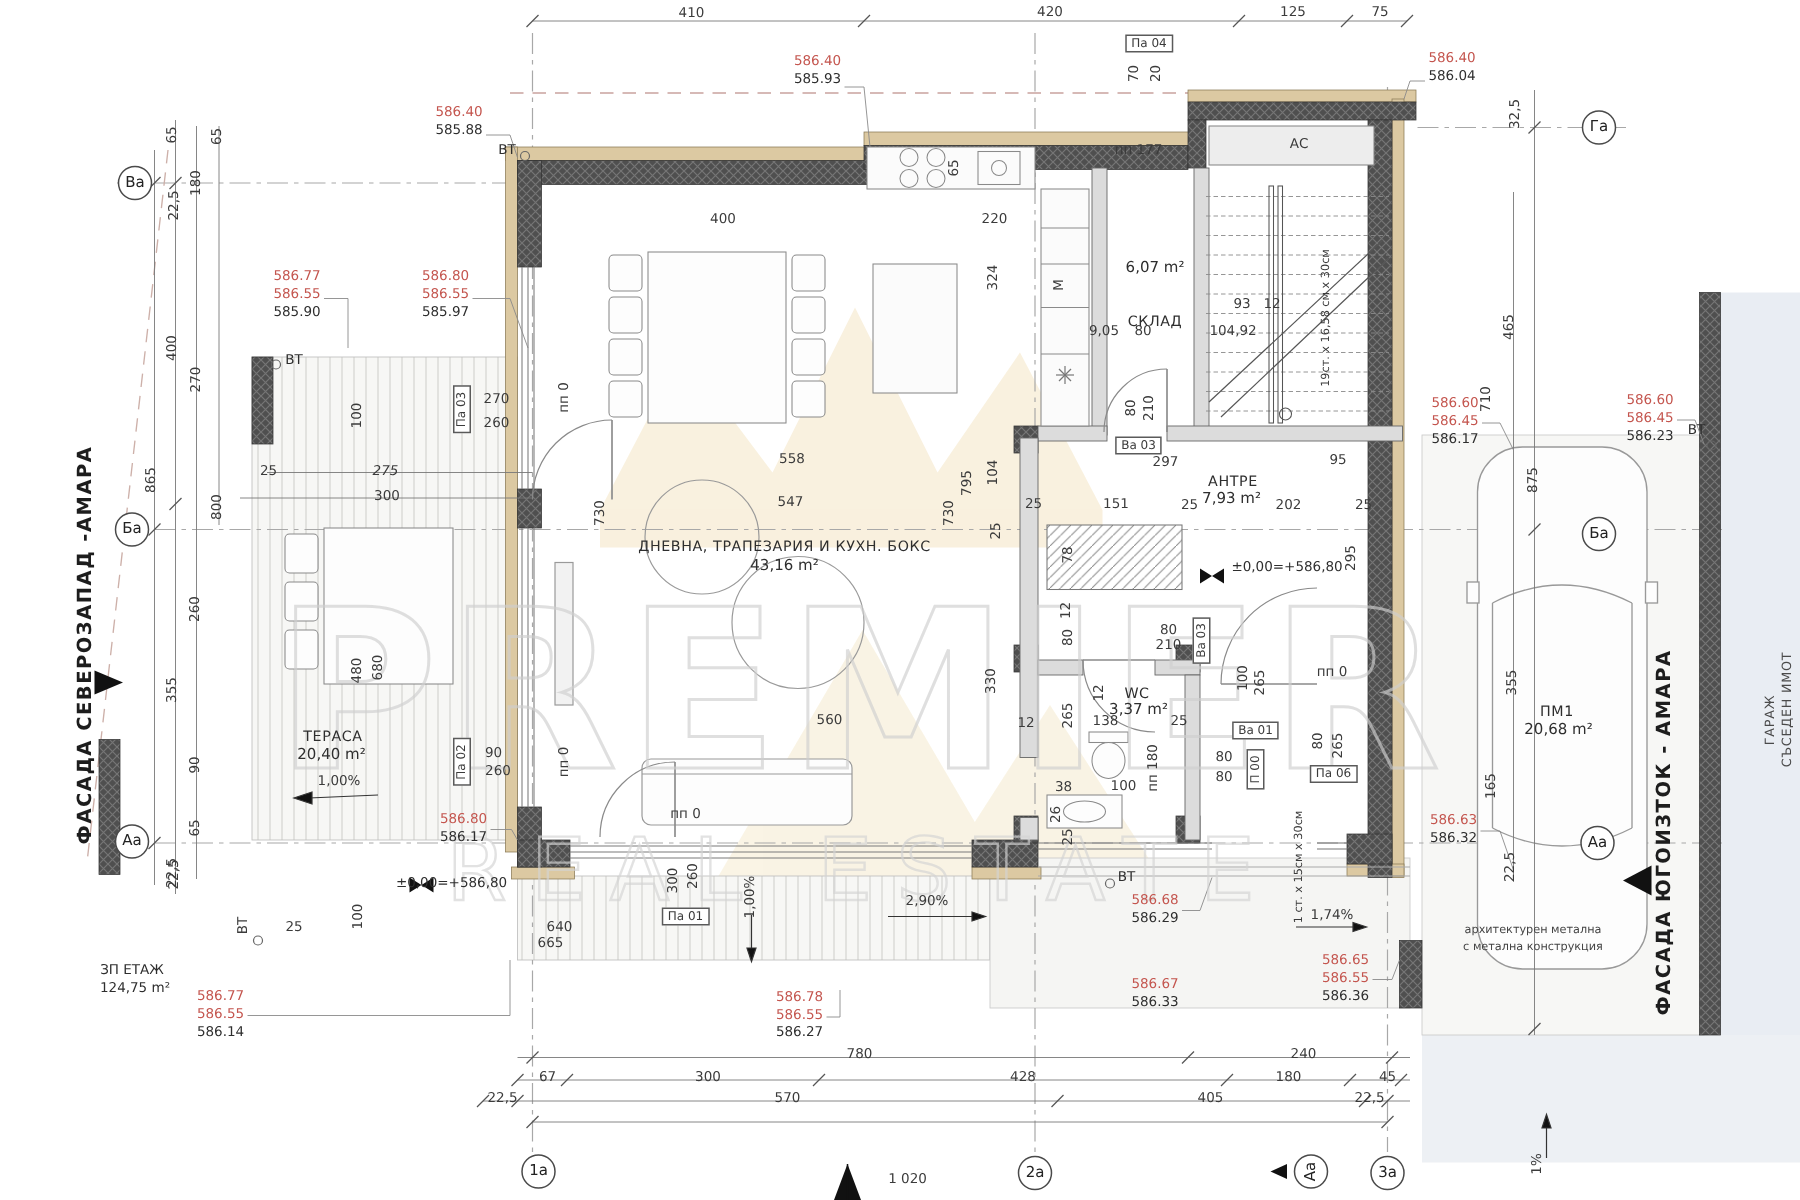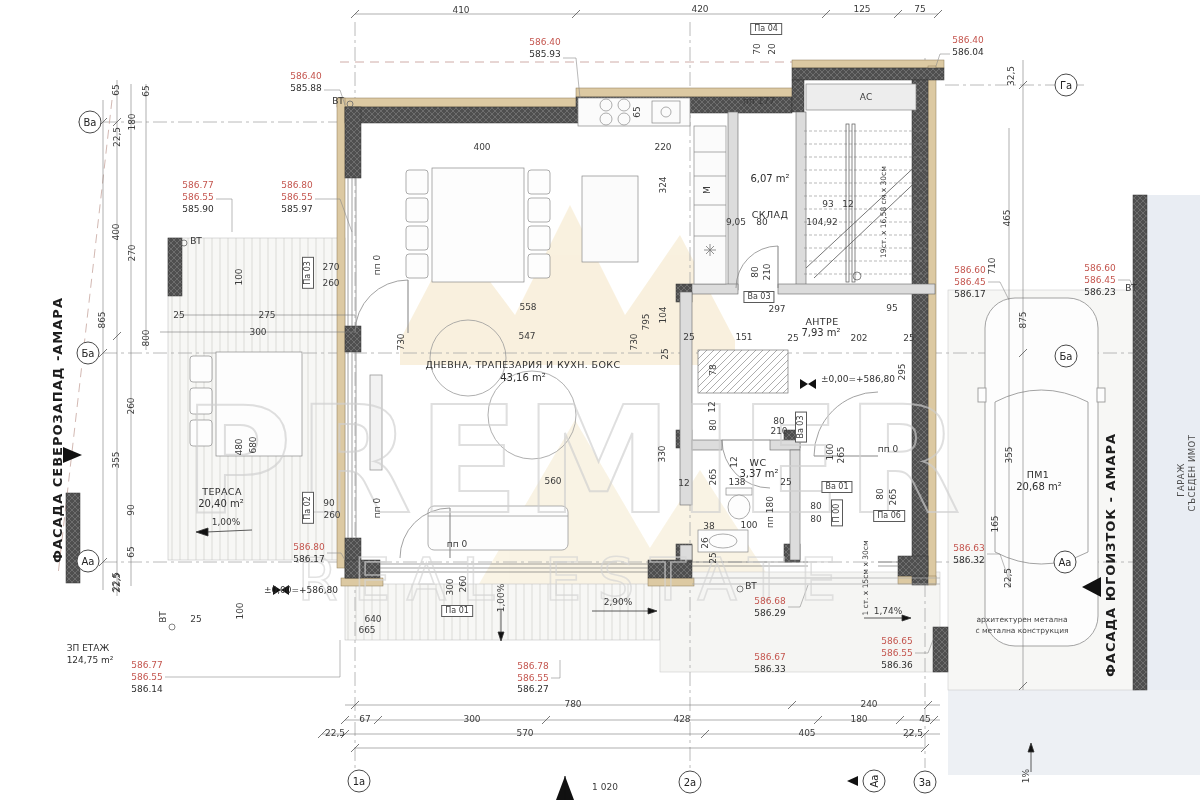--- a/index.html
+++ b/index.html
@@ -398,21 +398,21 @@
       <span class="ann blk" style="left: 198px; top: 209px;">585.90</span>
       <span class="ann blk" style="left: 196px; top: 241px;">ВТ</span>
       <span class="ann red" style="left: 297px; top: 185px;">586.80</span>
       <span class="ann red" style="left: 297px; top: 197px;">586.55</span>
       <span class="ann blk" style="left: 297px; top: 209px;">585.97</span>
       <span class="ann boxv" style="left: 308px; top: 273px;">Па 03</span>
       <span class="ann dim" style="left: 331px; top: 267px;">270</span>
       <span class="ann dim" style="left: 331px; top: 283px;">260</span>
       <span class="ann dimv" style="left: 239px; top: 277px;">100</span>
       <span class="ann dim" style="left: 179px; top: 315px;">25</span>
-      <span class="ann dim" style="left: 267px; top: 315px;">275</span>
+      <span class="ann dim" style="left: 257px; top: 315px; font-style: italic;">275</span>
       <span class="ann dim" style="left: 258px; top: 332px;">300</span>
       <span class="ann dimv" style="left: 377px; top: 265px;">пп 0</span>
       <span class="ann dimv" style="left: 401px; top: 342px;">730</span>
       <span class="ann dim" style="left: 528px; top: 307px;">558</span>
       <span class="ann dim" style="left: 527px; top: 336px;">547</span>
       <span class="ann dimv" style="left: 634px; top: 342px;">730</span>
       <span class="ann dim" style="left: 482px; top: 147px;">400</span>
       <span class="ann room" style="left: 523px; top: 365px;">ДНЕВНА, ТРАПЕЗАРИЯ И КУХН. БОКС</span>
       <span class="ann area" style="left: 523px; top: 378px;">43,16 m²</span>
       <span class="ann dimv" style="left: 646px; top: 322px;">795</span>

